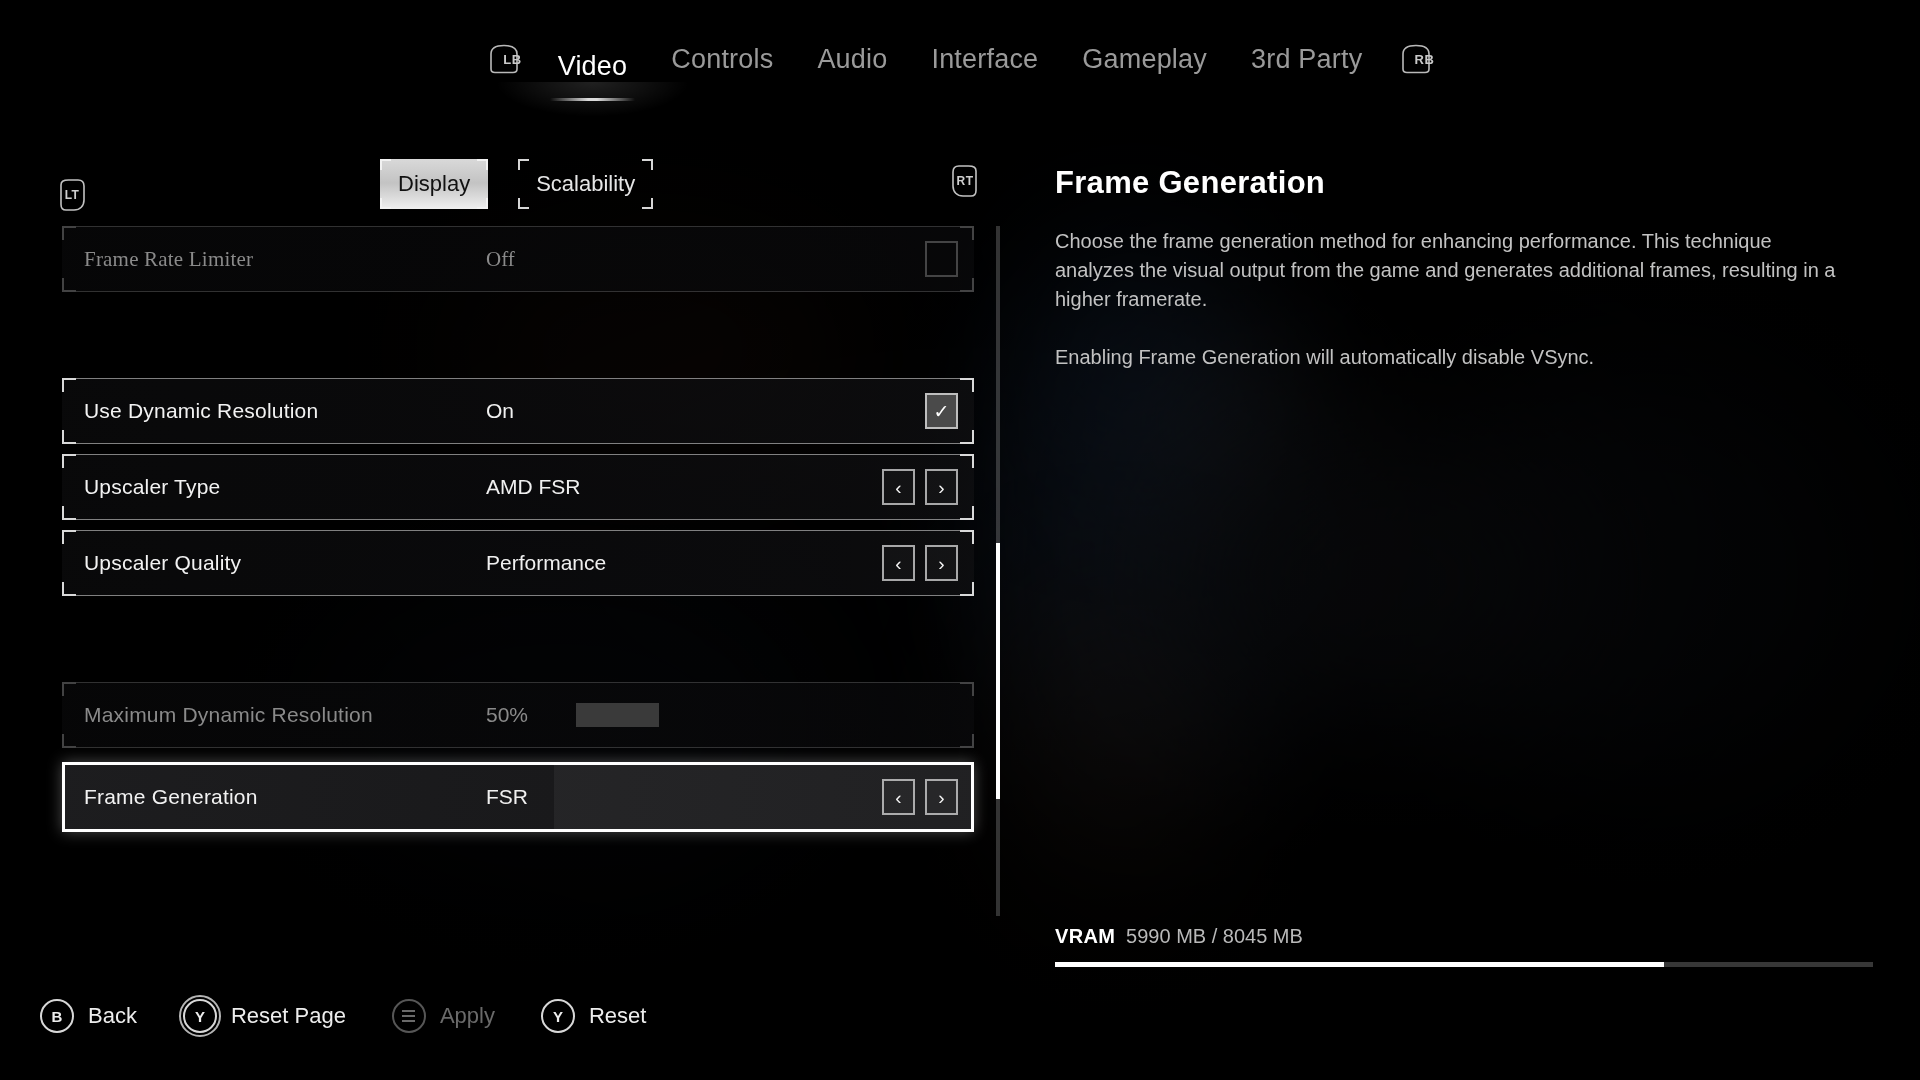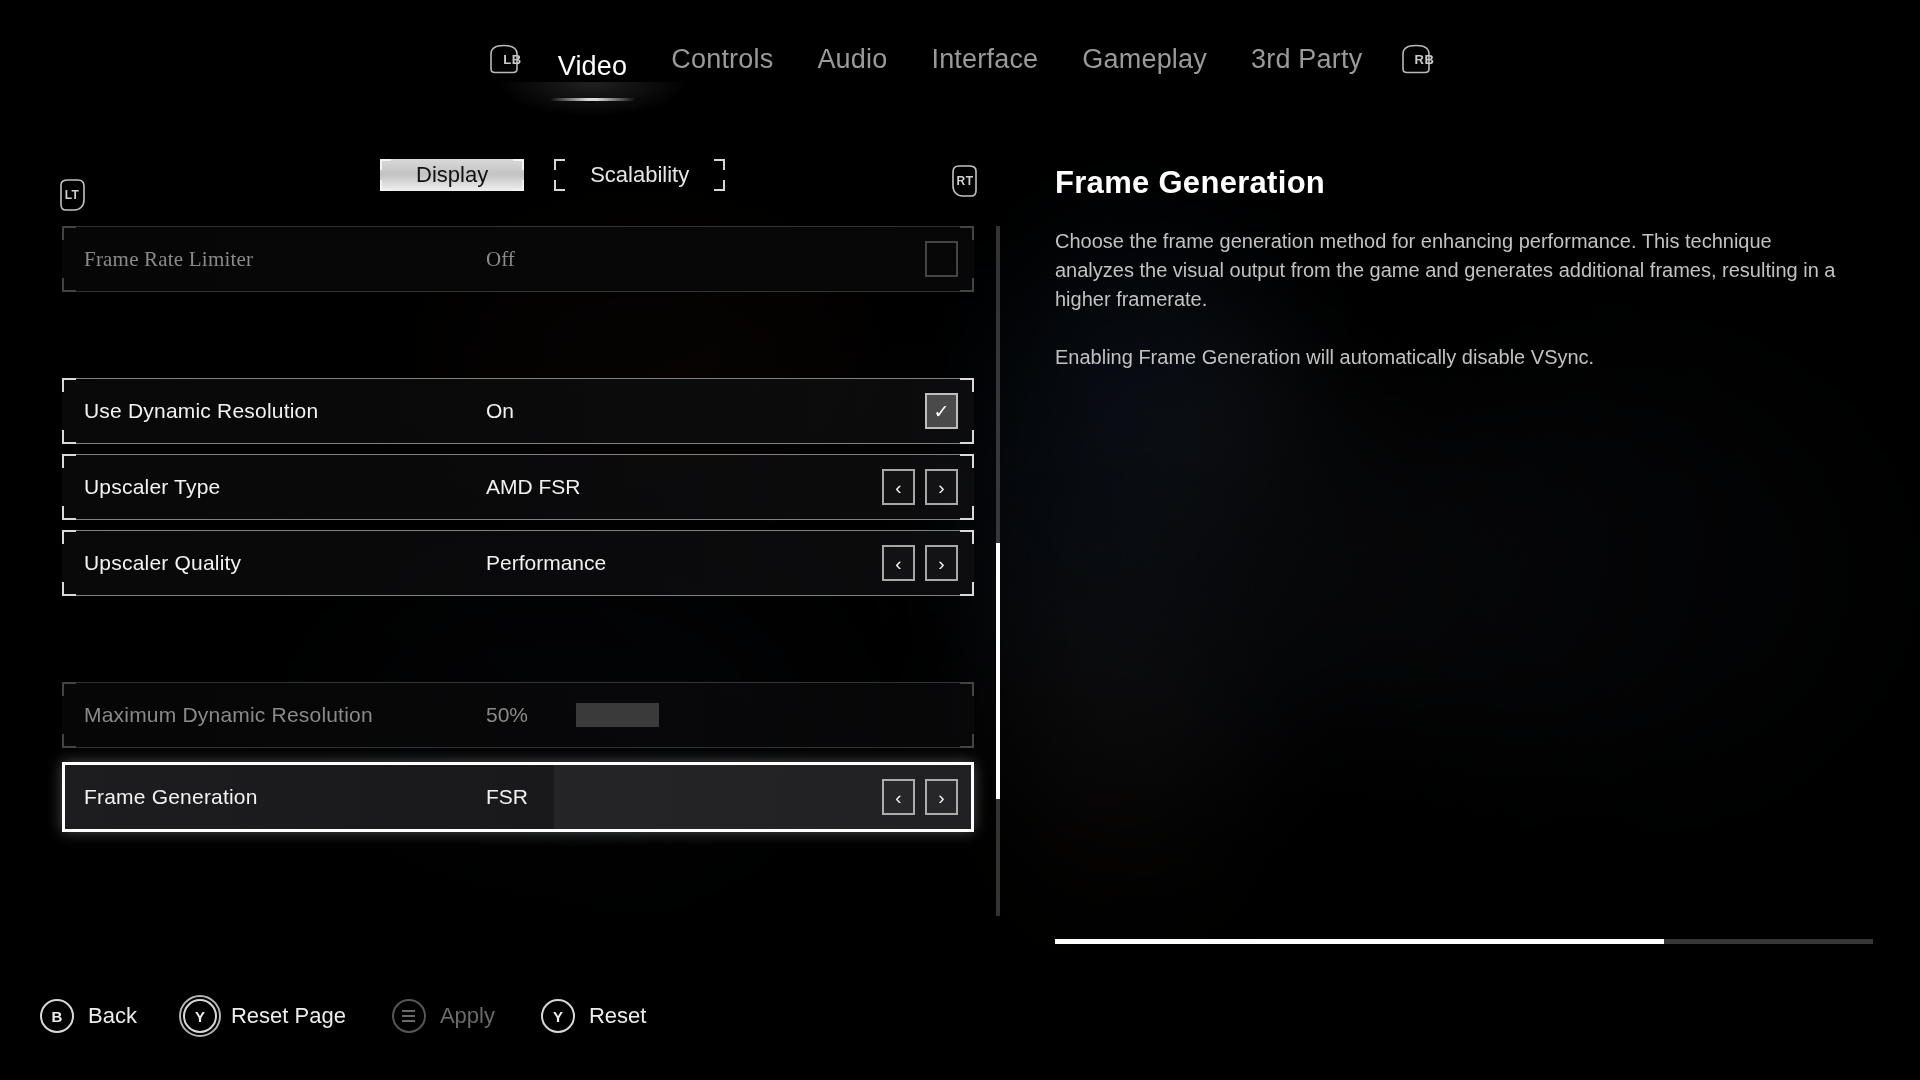--- a/index.html
+++ b/index.html
@@ -66,21 +66,21 @@
     display:flex; align-items:center; justify-content:center;
     font-size:12px; font-weight:bold; color:#cfcfcf; letter-spacing:.4px;
   }
   .trigger svg { position:absolute; inset:0; }
   .trigger span { position:relative; z-index:2; }
   #trigger-lt { left:55px; top:24px; }
   #trigger-rt { left:948px; top:10px; }
 
   .subtabs { position:absolute; left:380px; top:5px; display:flex; gap:30px; }
   .subtab {
-    min-width:105px; height:32px; padding:0 36px;
+    min-width:105px; height:50px; padding:0 18px;
     display:flex; align-items:center; justify-content:center;
     font-size:22px; color:#e6e6e6; position:relative;border-radius:7px;
   }
   .subtab .brk { position:absolute; inset:0; }
   .subtab .brk i {
     position:absolute; width:11px; height:11px; border:2px solid #d6d6d6;
   }
   .subtab .brk i.tl { left:0; top:0; border-right:0; border-bottom:0; }
   .subtab .brk i.tr { right:0; top:0; border-left:0; border-bottom:0; }
   .subtab .brk i.bl { left:0; bottom:0; border-right:0; border-top:0; }
@@ -403,20 +403,24 @@
   <div class="sthumb" style="top: 46%; height: 37%;"></div>
 </div>
 
 <div id="rightpanel">
   <div id="rp-title">Frame Generation</div>
   <div class="rp-para">Choose the frame generation method for enhancing performance. This technique analyzes the visual output from the game and generates additional frames, resulting in a higher framerate.</div>
   <div class="rp-para second">Enabling Frame Generation will automatically disable VSync.</div>
 </div>
 
 <div id="vram">
+  <div class="vline">
+    <span class="vlabel">VRAM</span>
+    <span class="vval">5990 MB / 8045 MB</span>
+  </div>
   <div class="vbar">
     <div class="vfill" style="width: 74.5%;"></div>
   </div>
 </div>
 
 <div id="footer">
   <div class="fbtn">
     <span class="fglyph">B</span>
     <span class="flabel">Back</span>
   </div>

